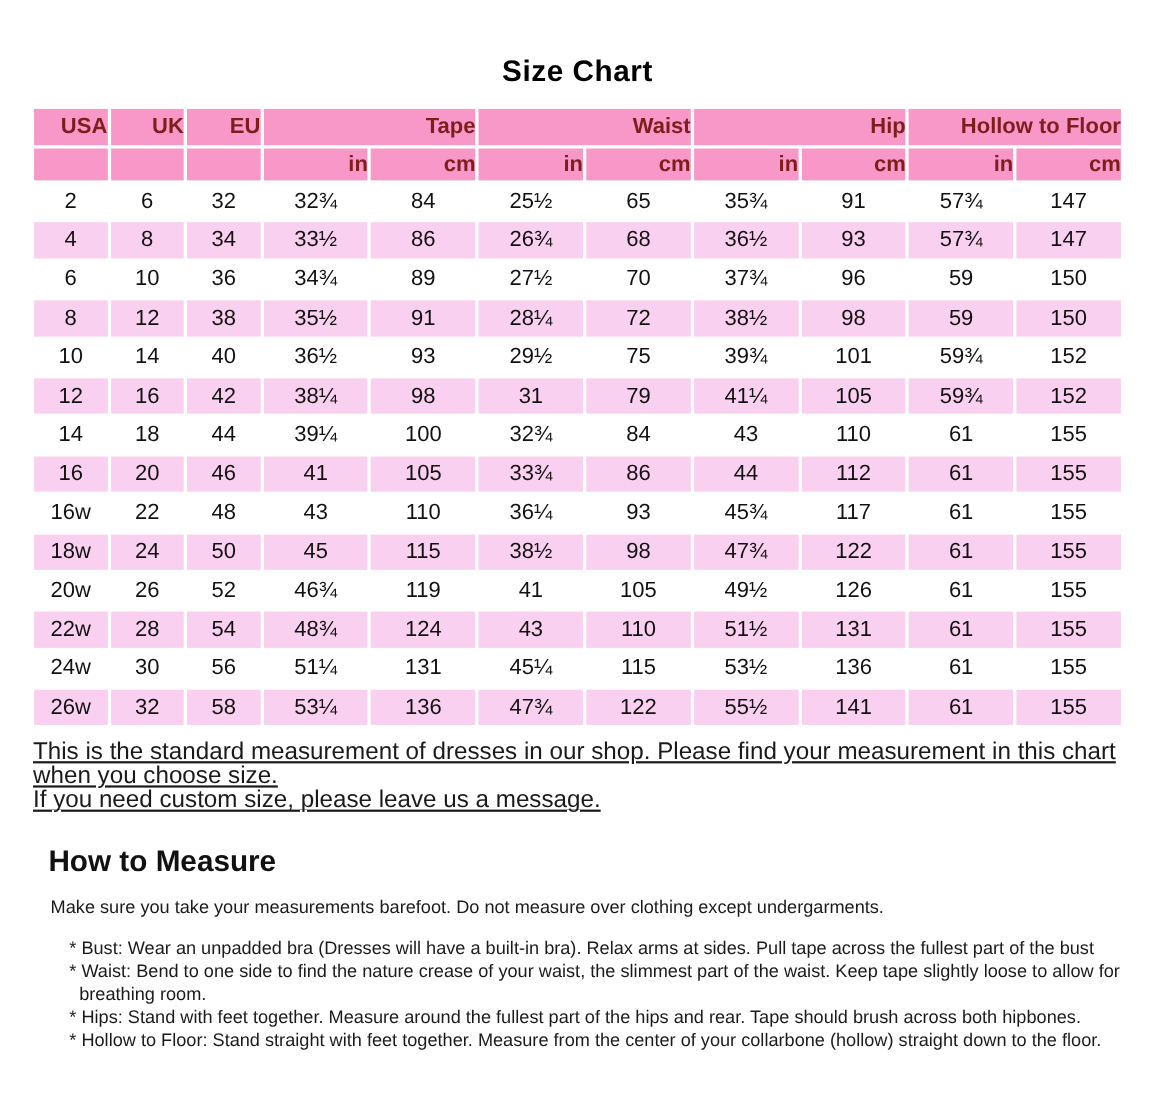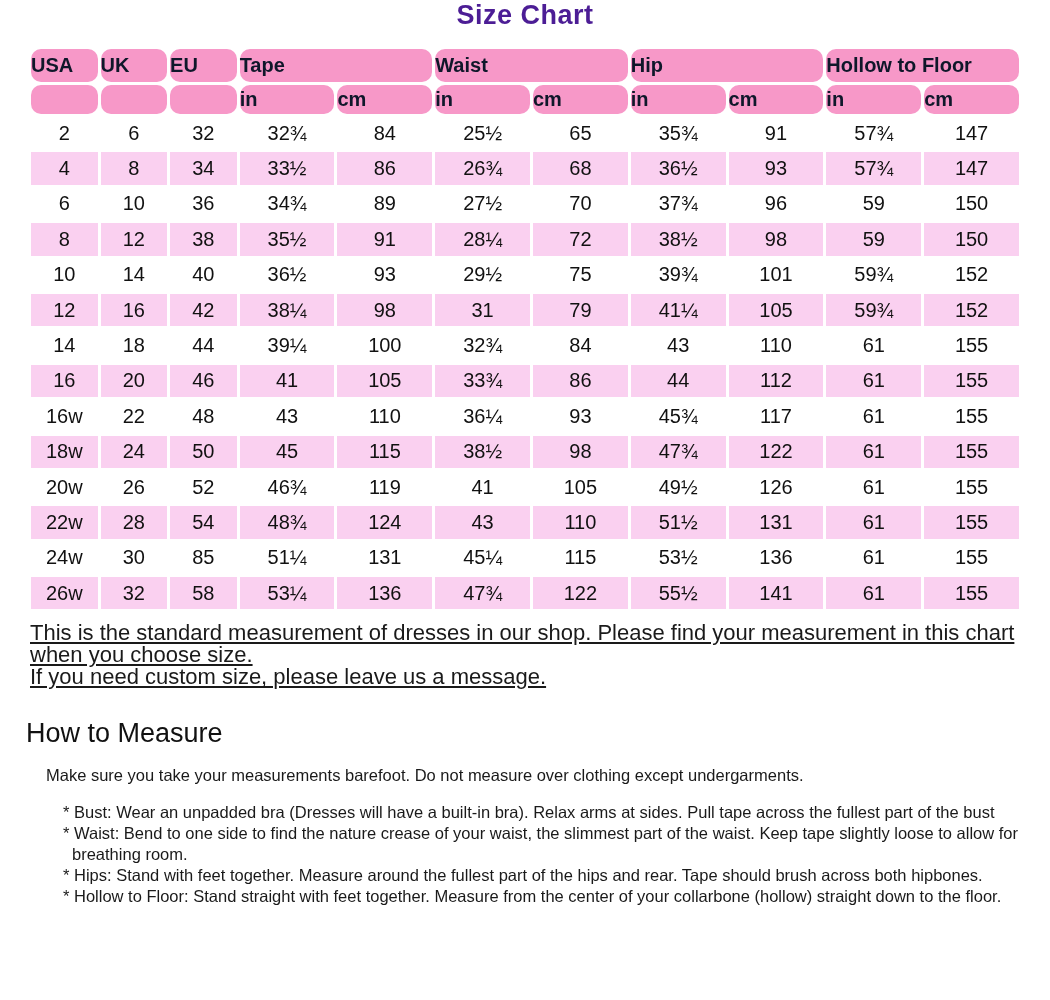--- a/index.html
+++ b/index.html
@@ -12,45 +12,45 @@
     font-family: "Liberation Sans", sans-serif;
     color: #111111;
     overflow: hidden;
   }
   .page { width: 1050px; height: 1000px; position: relative; }
 
   .chart-title {
     text-align: center;
     font-size: 27px;
     font-weight: bold;
-    color: #4c1d95;
+    color: #000000;
+    padding-top: 50px;
     margin: 0 0 15px 0;
     letter-spacing: 0.5px;
   }
 
   table.size-table {
     border-collapse: separate;
     border-spacing: 3px;
     table-layout: fixed;
     width: 994px;
     margin: 0 auto;
     font-size: 20px;
   }
   table.size-table col.c-size { width: 66px; }
   table.size-table col.c-unit { width: 94px; }
 
   table.size-table th {
     background: #F798C8;
     font-weight: bold;
-    text-align: left;
+    text-align: right;
     padding: 0;
     height: 33px;
     font-size: 20px;
-    color: #0f172a;
-    border-radius: 10px;
+    color: #7f1d1d;
   }
   table.size-table tr.unit-row th { height: 29px; }
 
   table.size-table td {
     text-align: center;
     padding: 0;
     height: 32.4px;
     background: #ffffff;
     color: #111111;
   }
@@ -58,23 +58,23 @@
 
   .notes {
     margin: 10px 0 0 30px;
     font-size: 22px;
     line-height: 22px;
     color: #1a1a1a;
     text-decoration: underline;
   }
 
   .how-title {
-    margin: 30px 0 6px 26px;
+    margin: 30px 0 6px 44px;
     font-size: 27px;
-    font-weight: normal;
+    font-weight: bold;
     color: #111111;
   }
 
   .measure {
     margin: 0 0 0 30px;
     width: 990px;
     font-size: 16.5px;
     line-height: 21px;
     color: #1a1a1a;
   }
@@ -283,21 +283,21 @@
           <td>43</td>
           <td>110</td>
           <td>51½</td>
           <td>131</td>
           <td>61</td>
           <td>155</td>
         </tr>
         <tr>
           <td>24w</td>
           <td>30</td>
-          <td>85</td>
+          <td>56</td>
           <td>51¼</td>
           <td>131</td>
           <td>45¼</td>
           <td>115</td>
           <td>53½</td>
           <td>136</td>
           <td>61</td>
           <td>155</td>
         </tr>
         <tr class="alt">

